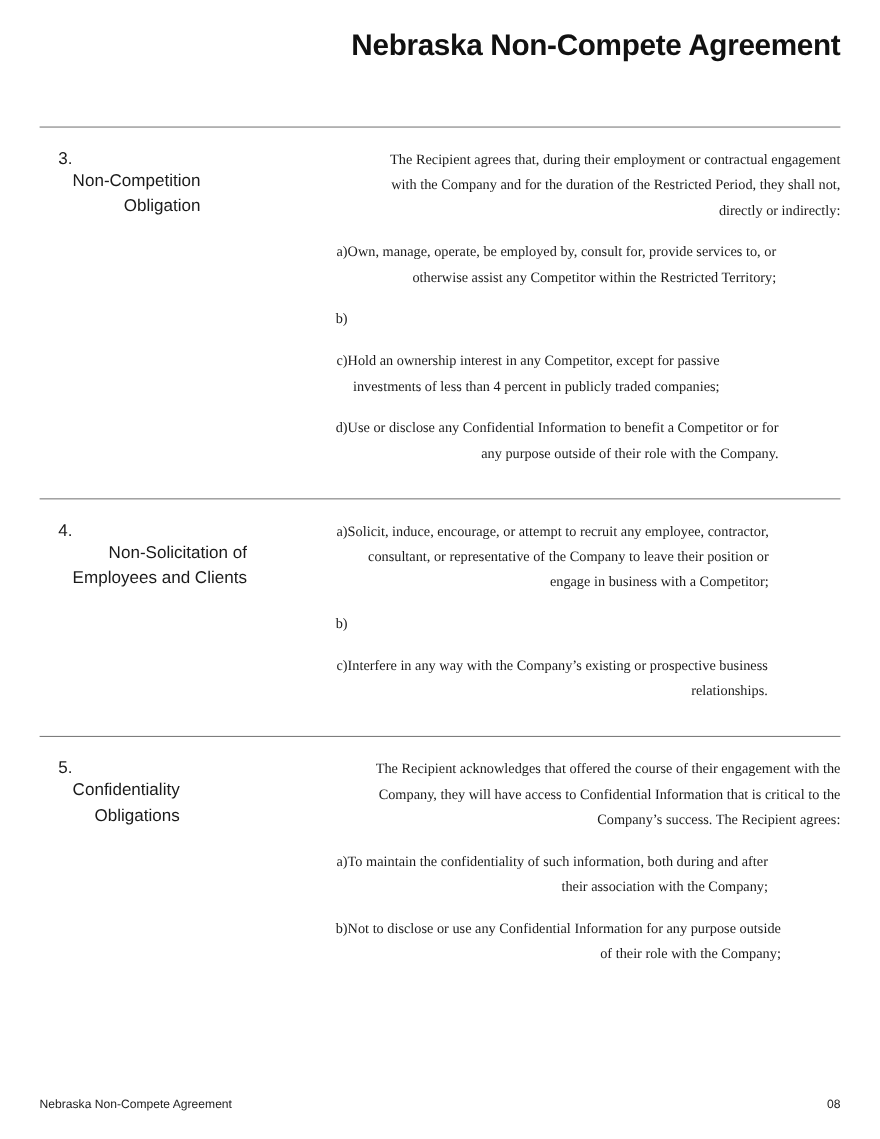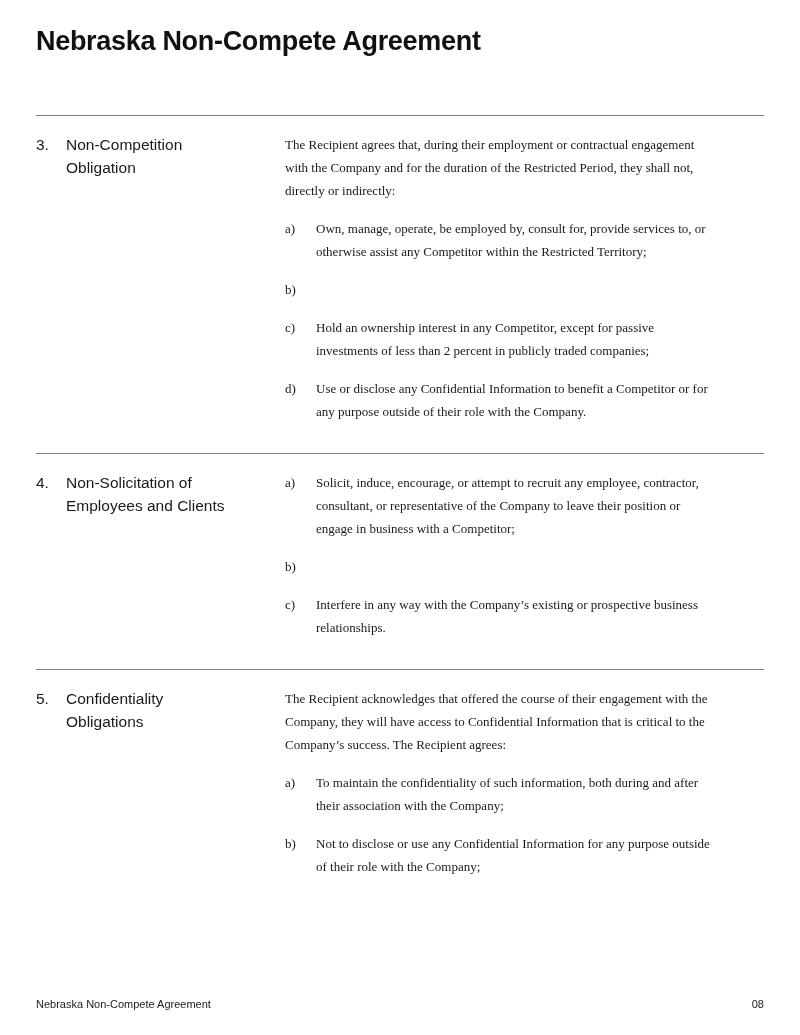--- a/index.html
+++ b/index.html
@@ -10,20 +10,21 @@
   .page {
     position: relative;
     width: 800px;
     height: 1023px;
     box-sizing: border-box;
     padding: 24px 36px 0 36px;
     background: #ffffff;
     font-family: "Liberation Sans", "DejaVu Sans", sans-serif;
     color: #1a1a1a;
     overflow: hidden;
+    text-align: right;
   }
   .doc-title {
     margin: 0;
     font-size: 27px;
     line-height: 34px;
     font-weight: 700;
     letter-spacing: -0.3px;
     color: #111111;
   }
   hr.divider {
@@ -48,20 +49,21 @@
   .sec-num {
     flex: none;
     width: 30px;
     font-size: 15.5px;
     line-height: 23px;
   }
   .sec-title {
     font-size: 15.5px;
     line-height: 23px;
     white-space: pre-line;
+    margin-top: 20px;
   }
   .sec-body {
     flex: 1;
     font-size: 13px;
     line-height: 23px;
     font-family: Liberation Serif, serif;
   }
   .sec-intro {
     margin: 0 0 15px 0;
     white-space: pre-line;
@@ -115,21 +117,21 @@
         <div class="item-letter">a)</div>
         <div class="item-text">Own, manage, operate, be employed by, consult for, provide services to, or
 otherwise assist any Competitor within the Restricted Territory;</div>
       </div>
       <div class="list-item">
         <div class="item-letter">b)</div>
       </div>
       <div class="list-item">
         <div class="item-letter">c)</div>
         <div class="item-text">Hold an ownership interest in any Competitor, except for passive
-investments of less than 2 percent in publicly traded companies;</div>
+investments of less than 4 percent in publicly traded companies;</div>
       </div>
       <div class="list-item">
         <div class="item-letter">d)</div>
         <div class="item-text">Use or disclose any Confidential Information to benefit a Competitor or for
 any purpose outside of their role with the Company.</div>
       </div>
     </div>
   </section>
 
   <hr class="divider">

